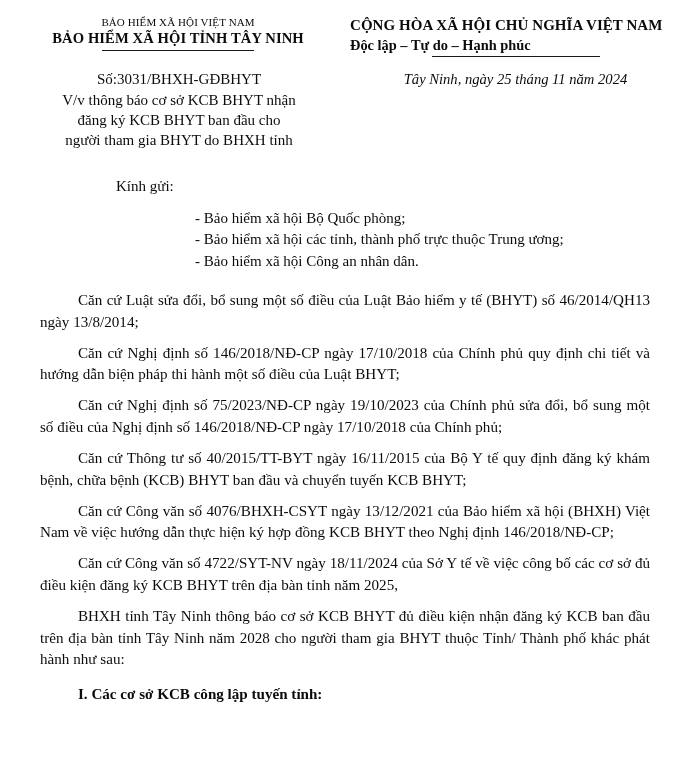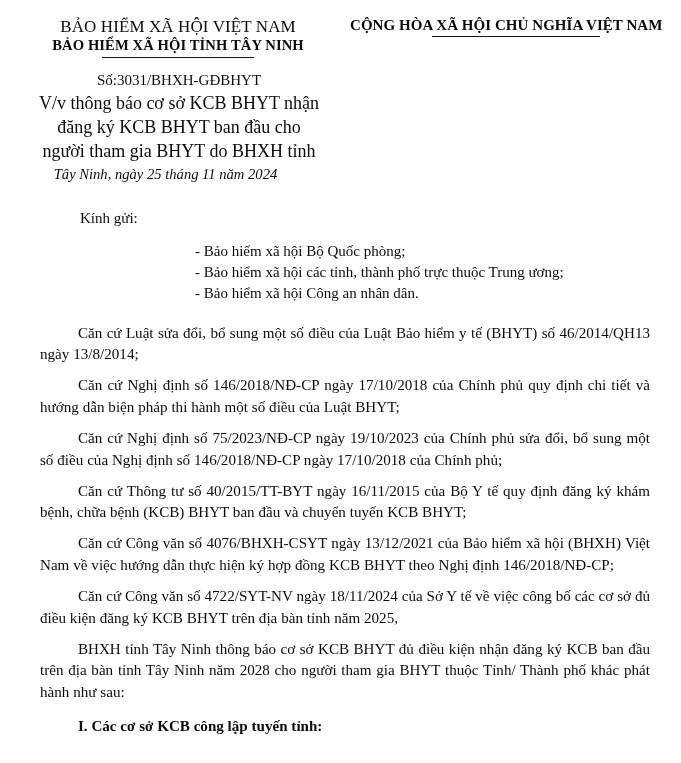--- a/index.html
+++ b/index.html
@@ -37,21 +37,21 @@
     padding-left: 6px;
     box-sizing: border-box;
   }
   .header-right {
     width: 331px;
     text-align: left;
     box-sizing: border-box;
   }
 
   .org-line-1 {
-    font-size: 17px;
+    font-size: 11px;
     letter-spacing: 0.1px;
     line-height: 1.26;
     white-space: nowrap;
   }
   .org-line-2 {
     font-weight: bold;
     font-size: 14.6px;
     letter-spacing: 0.1px;
     line-height: 1.22;
     white-space: nowrap;
@@ -80,21 +80,21 @@
   .rule-motto {
     width: 168px;
     height: 1px;
     background: #1a1a1a;
     margin: 1px auto 0 auto;
   }
 
   
   .subrow {
     display: flex;
-    flex-direction: column;
+    flex-direction: row;
     align-items: flex-start;
     margin-top: 12px;
   }
   .subrow-left {
     width: 350px;
     text-align: center;
     padding-left: 8px;
     box-sizing: border-box;
   }
   .subrow-right {
@@ -103,40 +103,40 @@
     box-sizing: border-box;
     padding-top: 2px;
   }
 
   .doc-number {
     font-size: 15px;
     line-height: 1.35;
     white-space: nowrap;
   }
   .subject {
-    font-size: 18px;
+    font-size: 15px;
     line-height: 1.33;
     margin-top: 2px;
   }
   .subject div {
     white-space: nowrap;
   }
   .date-line {
     font-style: italic;
     font-size: 14.6px;
     white-space: nowrap;
   }
 
   
   .recipients-block {
     margin-top: 26px;
   }
   .kinh-gui {
     font-size: 15px;
-    margin-left: 80px;
+    margin-left: 116px;
     line-height: 1.3;
   }
   .recipient-list {
     margin-top: 12px;
     margin-left: 195px;
     font-size: 15px;
     line-height: 1.42;
   }
   .recipient-list div {
     white-space: nowrap;
@@ -175,20 +175,21 @@
   <div class="header">
 
     <div class="header-left">
       <div class="org-line-1">BẢO HIỂM XÃ HỘI VIỆT NAM</div>
       <div class="org-line-2">BẢO HIỂM XÃ HỘI TỈNH TÂY NINH</div>
       <div class="rule-short"></div>
     </div>
 
     <div class="header-right">
       <div class="nation-line-1">CỘNG HÒA XÃ HỘI CHỦ NGHĨA VIỆT NAM</div>
+      <div class="nation-line-2">Độc lập – Tự do – Hạnh phúc</div>
       <div class="rule-motto"></div>
     </div>
 
   </div>
 
   <div class="subrow">
 
     <div class="subrow-left">
       <div class="doc-number">Số:3031/BHXH-GĐBHYT</div>
       <div class="subject">

